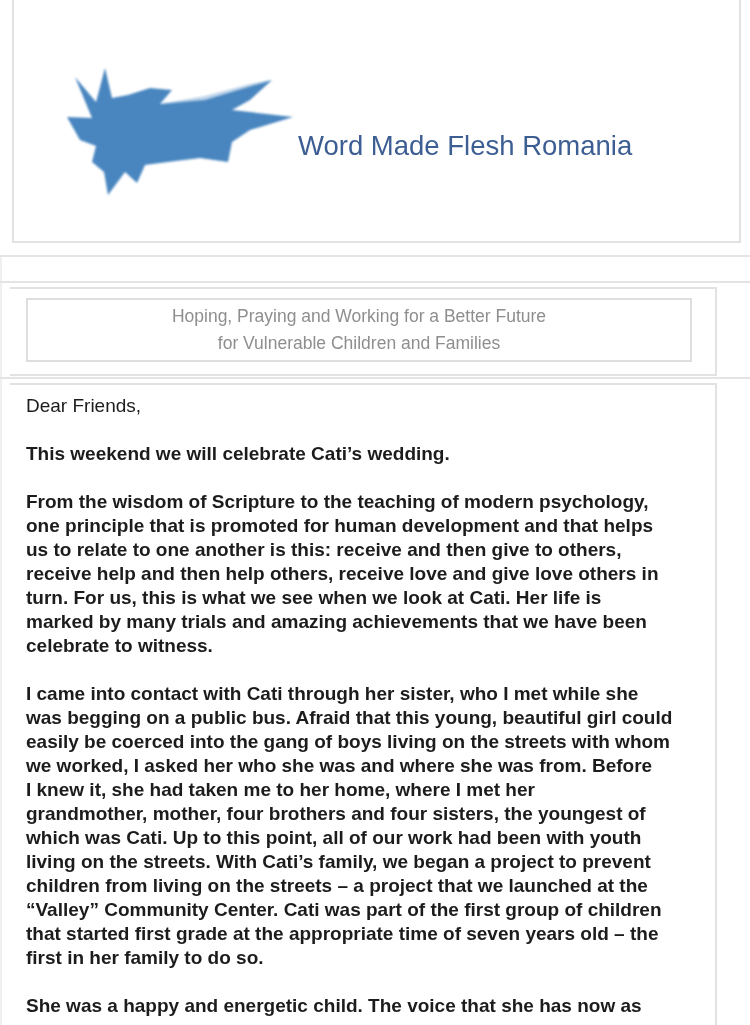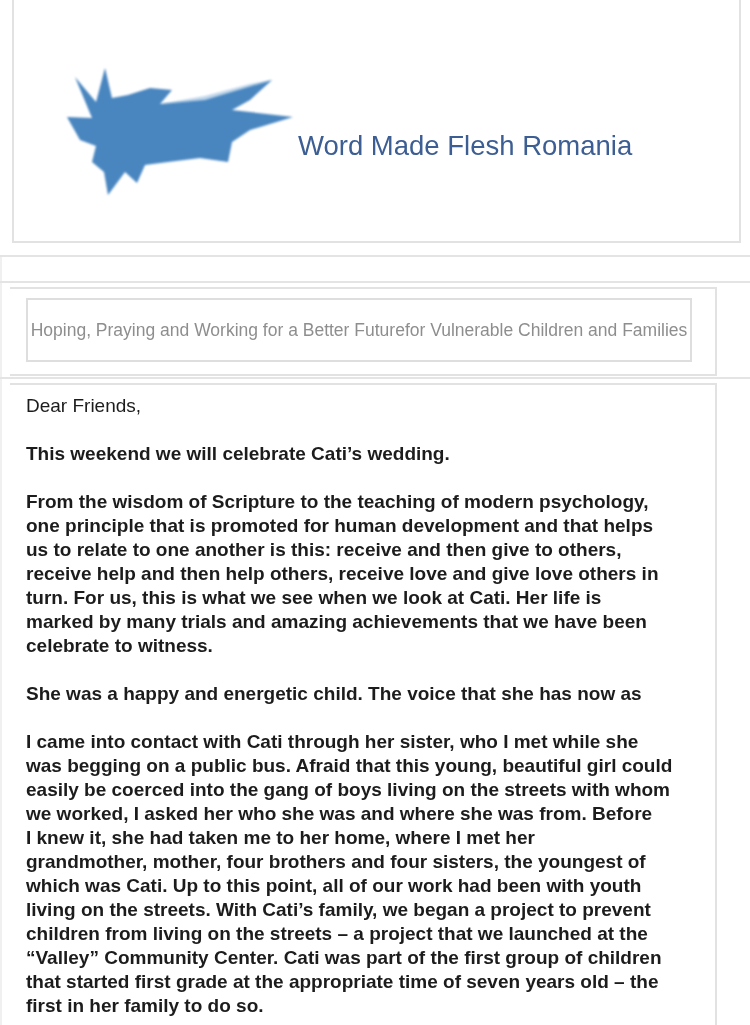--- a/index.html
+++ b/index.html
@@ -3,21 +3,21 @@
 <meta charset="utf-8">
 <style>
   html, body { margin: 0; padding: 0; background: #ffffff; }
   body { width: 750px; height: 1025px; overflow: hidden; position: relative; font-family: "Liberation Sans", sans-serif; }
   .abs { position: absolute; box-sizing: border-box; }
   .header-box { left: 12px; top: -4px; width: 729px; height: 247px; border: 2px solid #e2e2e2; border-top: none; background: #fff; }
   .hline { left: 0; width: 750px; height: 0; border-top: 2px solid #e4e4e4; }
   .logo-svg { left: 60px; top: 58px; width: 245px; height: 150px; }
   .brand-name { left: 298px; top: 130px; font-size: 27.5px; color: #3d5e93; white-space: nowrap; letter-spacing: 0px; }
   .tag-outer { left: 10px; top: 287px; width: 707px; height: 89px; border: 2px solid #e2e2e2; border-left-width: 0; }
-  .tag-inner { left: 26px; top: 298px; width: 666px; height: 64px; border: 2px solid #dedede; display: flex; flex-direction: row; align-items: center; justify-content: center; }
+  .tag-inner { left: 26px; top: 298px; width: 666px; height: 64px; border: 2px solid #dedede; display: flex; flex-direction: column; align-items: center; justify-content: center; }
   .tag-line { font-size: 17.5px; color: #8e8e8e; line-height: 27px; white-space: nowrap; }
   .body-box { left: 10px; top: 383px; width: 707px; height: 660px; border: 2px solid #e2e2e2; border-left-width: 0; }
   .letter { left: 26px; top: 394px; width: 690px; color: #1c1c1c; font-size: 19px; line-height: 24px; }
   .letter p { margin: 0 8px 24px 0; white-space: nowrap; }
   .letter p span { display: block; font-weight: bold; }
   .leftedge { left: 0; top: 256px; width: 2px; height: 770px; background: #f0f0f0; }
 </style>
 </head>
 <body>
 
@@ -90,30 +90,30 @@
     <span>From the wisdom of Scripture to the teaching of modern psychology,</span>
     <span>one principle that is promoted for human development and that helps</span>
     <span>us to relate to one another is this: receive and then give to others,</span>
     <span>receive help and then help others, receive love and give love others in</span>
     <span>turn. For us, this is what we see when we look at Cati. Her life is</span>
     <span>marked by many trials and amazing achievements that we have been</span>
     <span>celebrate to witness.</span>
   </p>
 
   <p>
-    <span>She was a happy and energetic child. The voice that she has now as</span>
-  </p>
-
-  <p>
     <span>I came into contact with Cati through her sister, who I met while she</span>
     <span>was begging on a public bus. Afraid that this young, beautiful girl could</span>
     <span>easily be coerced into the gang of boys living on the streets with whom</span>
     <span>we worked, I asked her who she was and where she was from. Before</span>
     <span>I knew it, she had taken me to her home, where I met her</span>
     <span>grandmother, mother, four brothers and four sisters, the youngest of</span>
     <span>which was Cati. Up to this point, all of our work had been with youth</span>
     <span>living on the streets. With Cati’s family, we began a project to prevent</span>
     <span>children from living on the streets – a project that we launched at the</span>
     <span>“Valley” Community Center. Cati was part of the first group of children</span>
     <span>that started first grade at the appropriate time of seven years old – the</span>
     <span>first in her family to do so.</span>
   </p>
+
+  <p>
+    <span>She was a happy and energetic child. The voice that she has now as</span>
+  </p>
 </div>
 
 </body></html>

